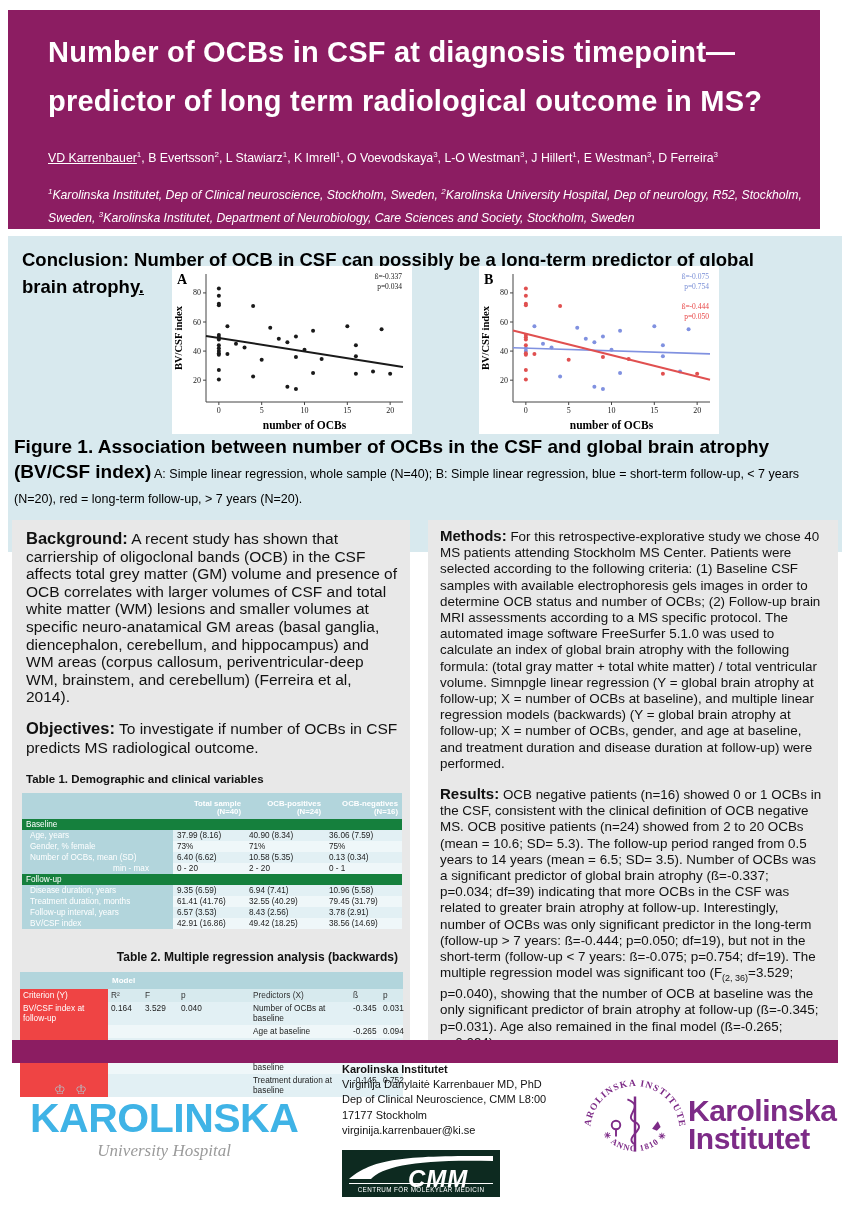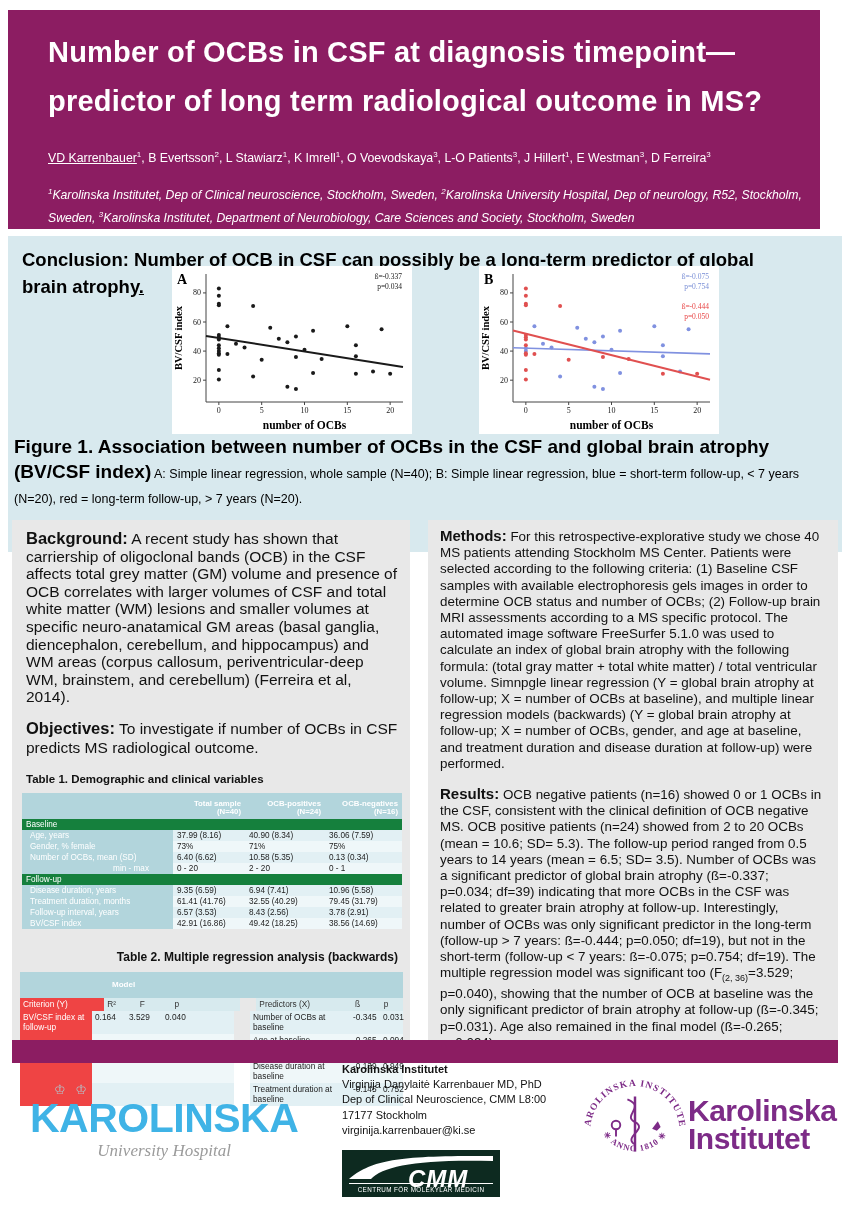--- a/index.html
+++ b/index.html
@@ -43,26 +43,26 @@
   .t1c{padding:1px 4px;box-sizing:border-box;display:flex;align-items:center;min-height:9.5px;}
   .t1-head{background:#b2d5dc;color:#fff;font-weight:bold;font-size:7.8px;line-height:8.6px;min-height:26px;align-items:flex-end;padding-bottom:2px;}
   .t1-lab{background:#b2d5dc;color:#fff;padding-left:8px;}
   .t1-sec{background:#15803d;color:#fff;grid-column:1/-1;padding-left:4px;min-height:9px;}
   .t1-lab.ind{justify-content:flex-end;padding-right:24px;padding-left:27px;}
   .va{background:#e2f0f4;}
   .vb{background:#eff7f9;}
 
   
   .t2{margin-top:8px;margin-left:-6px;width:383px;font-size:8.3px;color:#222;}
-  .t2-model{background:#b2d5dc;color:#fff;height:26px;font-weight:bold;font-size:8px;
+  .t2-model{background:#b2d5dc;color:#fff;height:17px;font-weight:bold;font-size:8px;
             display:flex;align-items:center;padding-left:92px;box-sizing:border-box;}
   .t2-hrow,.t2-row{display:flex;}
   .t2 .c{padding:1.5px 3px;box-sizing:border-box;}
   .cw-crit{width:88px;}.cw-r2{width:34px;}.cw-f{width:36px;}.cw-p{width:72px;}
-  .cw-pred{width:100px;margin-left:16px;}.cw-beta{width:30px;}.cw-p2{width:23px;}
+  .cw-pred{width:100px;}.cw-beta{width:30px;}.cw-p2{width:23px;}
   .t2-teal{background:#ef4444;color:#fff;}
   .t2-hcell{background:#d7eaee;color:#333;}
   .t2-body{display:flex;}
   .t2-rows{flex:1;}
 
   
   .rightcol{position:absolute;left:428px;top:520px;width:410px;height:520px;background:#e8e8e8;
             box-sizing:border-box;padding:8px 14px 0 12px;color:#111;}
   .m-text{margin:0;font-size:13.4px;line-height:16.2px;}
   .r-text{margin:14px 0 0;font-size:13.4px;line-height:16.2px;}
@@ -94,21 +94,21 @@
 </head>
 <body>
 
 <div class="poster">
 
   <header class="hdr">
     <div class="title">
       <span>Number of OCBs in CSF at diagnosis timepoint—</span><br>
       <span>predictor of long term radiological outcome in MS?</span>
     </div>
-    <div class="authors" id="authors"><span class="author-link">VD Karrenbauer</span><sup>1</sup>, <span>B Evertsson</span><sup>2</sup>, <span>L Stawiarz</span><sup>1</sup>, <span>K Imrell</span><sup>1</sup>, <span>O Voevodskaya</span><sup>3</sup>, <span>L-O Patients</span><sup>3</sup>, <span>J Hillert</span><sup>1</sup>, <span>E Westman</span><sup>3</sup>, <span>D Ferreira</span><sup>3</sup></div>
+    <div class="authors" id="authors"><span class="author-link">VD Karrenbauer</span><sup>1</sup>, <span>B Evertsson</span><sup>2</sup>, <span>L Stawiarz</span><sup>1</sup>, <span>K Imrell</span><sup>1</sup>, <span>O Voevodskaya</span><sup>3</sup>, <span>L-O Westman</span><sup>3</sup>, <span>J Hillert</span><sup>1</sup>, <span>E Westman</span><sup>3</sup>, <span>D Ferreira</span><sup>3</sup></div>
     <div class="affil" id="affiliations"><sup>1</sup>Karolinska Institutet, Dep of Clinical neuroscience, Stockholm, Sweden, <sup>2</sup>Karolinska University Hospital, Dep of neurology, R52, Stockholm, Sweden, <sup>3</sup>Karolinska Institutet, Department of Neurobiology, Care Sciences and Society, Stockholm, Sweden</div>
   </header>
 
   <section class="concl">
     <div class="concl-head">
       <span>Conclusion: Number of OCB in CSF can possibly be a long-term predictor of global</span><br>
       <span>brain atrophy</span><span class="u-tail">.</span>
     </div>
     <div class="plot plotA">
       <svg id="chartA" viewBox="0 0 240 168">

